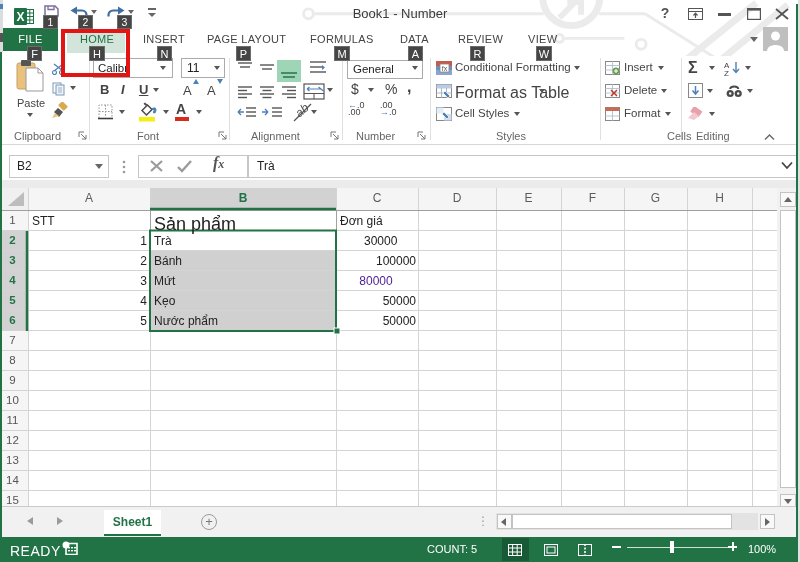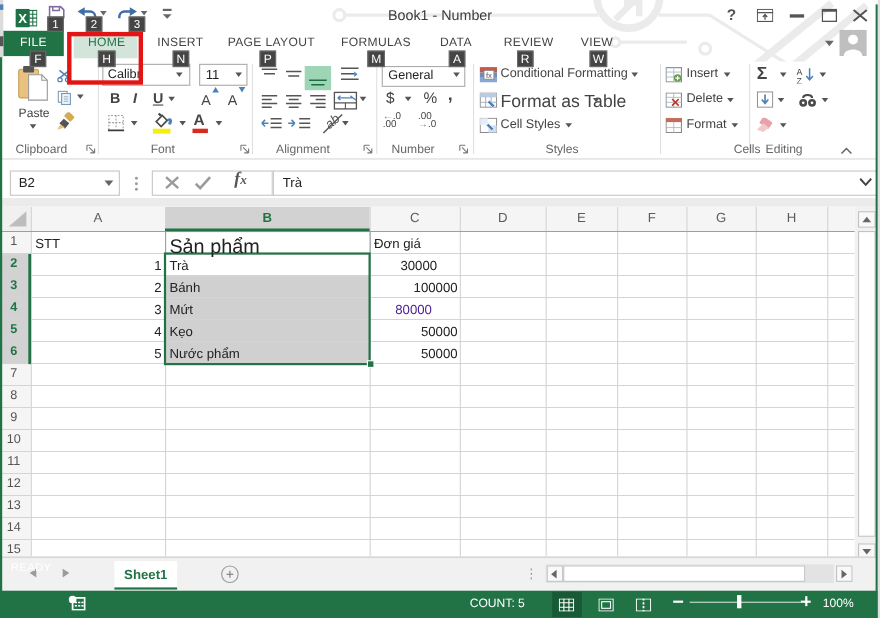--- a/index.html
+++ b/index.html
@@ -505,21 +505,21 @@
 <div class="abs" style="left:477px;top:513px;width:4px;height:18px;color:#999;font-size:12px;line-height:16px;">⋮</div>
 
 <div class="abs" style="left:496px;top:513px;width:262px;height:17px;background:#e3e3e3;"></div>
 <div class="abs" style="left:497px;top:514px;width:15px;height:15px;background:#f9f9f9;border:1px solid #c3c3c3;"></div>
 <div class="abs" style="left:501px;top:518px;width:0;height:0;border-top:4px solid transparent;border-bottom:4px solid transparent;border-right:5px solid #666;"></div>
 <div class="abs" style="left:512px;top:514px;width:220px;height:15px;background:#fff;border:1px solid #c3c3c3;"></div>
 <div class="abs" style="left:760px;top:514px;width:15px;height:15px;background:#f9f9f9;border:1px solid #c3c3c3;"></div>
 <div class="abs" style="left:765px;top:518px;width:0;height:0;border-top:4px solid transparent;border-bottom:4px solid transparent;border-left:5px solid #666;"></div>
 
 <div class="abs" style="left:0;top:537px;width:800px;height:25px;background:#217346;"></div>
-<div class="abs" style="left:10px;top:511px;font-size:10px;color:#fff;letter-spacing:0.5px;">READY</div>
+<div class="abs" style="left:10px;top:543px;font-size:14px;color:#fff;letter-spacing:0.5px;">READY</div>
 <svg class="abs" style="left:62px;top:541px" width="16" height="14" viewBox="0 0 16 14">
   <circle cx="4" cy="4" r="3.5" fill="#fff"></circle>
   <path d="M6,2.5 h9 v11 h-11 v-9" fill="none" stroke="#fff" stroke-width="1.6"></path>
   <g fill="#fff">
     <rect x="6" y="6" width="2" height="1.4"></rect>
         <rect x="9" y="6" width="2" height="1.4"></rect>
         <rect x="12" y="6" width="2" height="1.4"></rect>
     <rect x="6" y="9" width="2" height="1.4"></rect>
         <rect x="9" y="9" width="2" height="1.4"></rect>
         <rect x="12" y="9" width="2" height="1.4"></rect>

